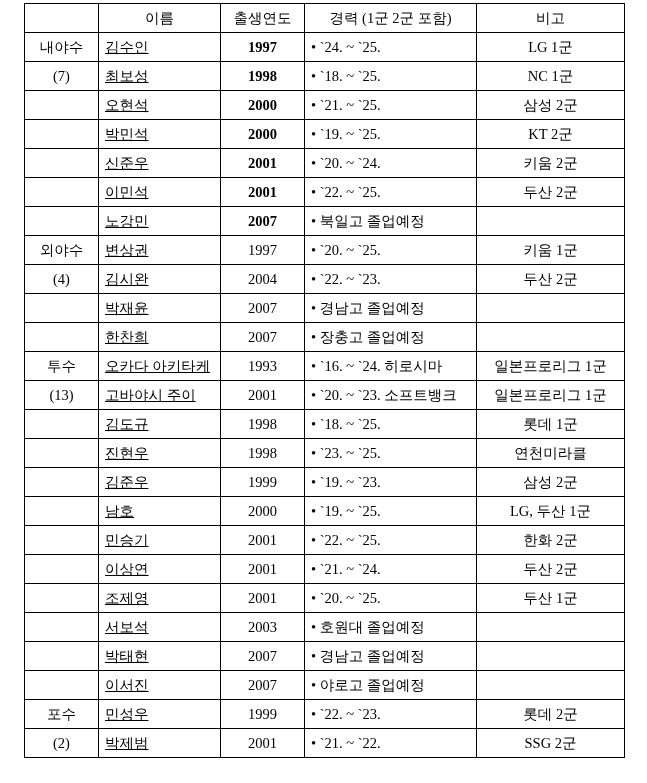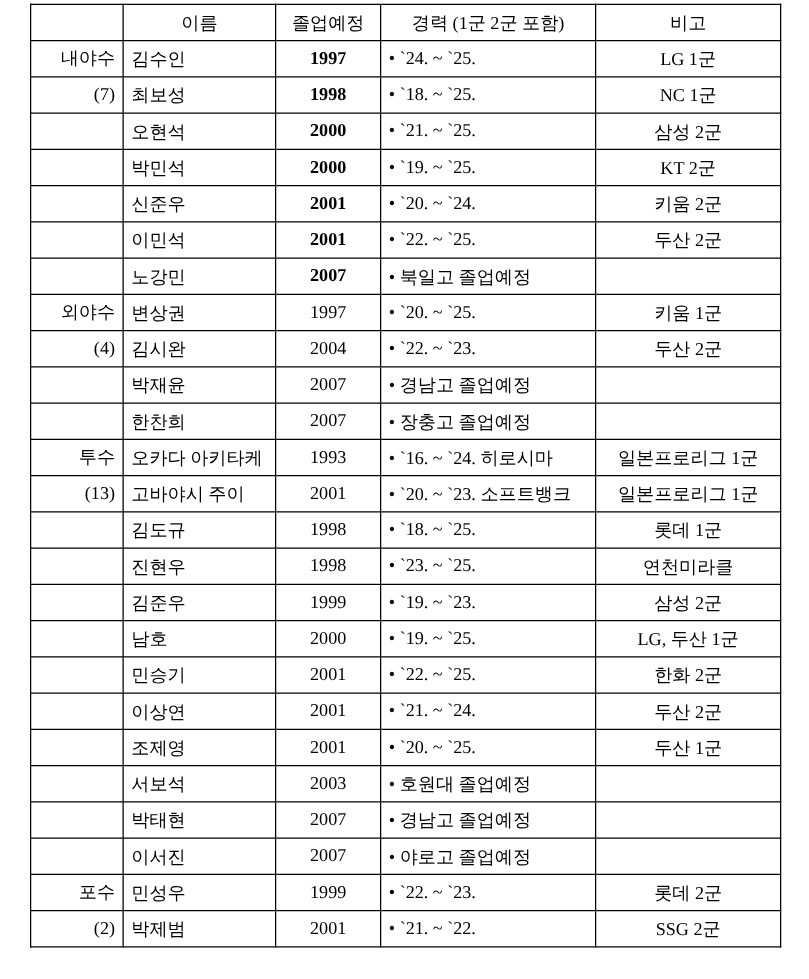--- a/index.html
+++ b/index.html
@@ -39,34 +39,35 @@
     border: 1px solid #000000;
     height: 28px;
     padding: 0 6px;
     vertical-align: middle;
     font-weight: normal;
   }
   .hdr td {
     text-align: center;
   }
   .cell-group {
-    text-align: right;
+    text-align: center;
     padding-left: 8px;
     border-bottom: none;
     border-top: none;
   }
   .cell-group.first {
     border-top: 1px solid #000000;
   }
   .cell-group.last {
     border-bottom: 1px solid #000000;
   }
   .cell-name {
     text-align: left;
     padding-left: 10px;
+    text-decoration: underline;
   }
   .cell-year {
     text-align: center;
   }
   .cell-year.bold {
     font-weight: bold;
   }
   .cell-career {
     text-align: left;
     padding-left: 9px;
@@ -90,21 +91,21 @@
       <col class="c-group">
       <col class="c-name">
       <col class="c-year">
       <col class="c-career">
       <col class="c-note">
     </colgroup>
     <tbody id="roster-body">
         <tr class="hdr">
           <td></td>
           <td>이름</td>
-          <td>졸업예정</td>
+          <td>출생연도</td>
           <td>경력 (1군 2군 포함)</td>
           <td>비고</td>
         </tr>
         <tr>
           <td class="cell-group first">
             <span class="group-stack">내야수</span>
           </td>
           <td class="cell-name">김수인</td>
           <td class="cell-year bold">1997</td>
           <td class="cell-career">• `24. ~ `25.</td>

